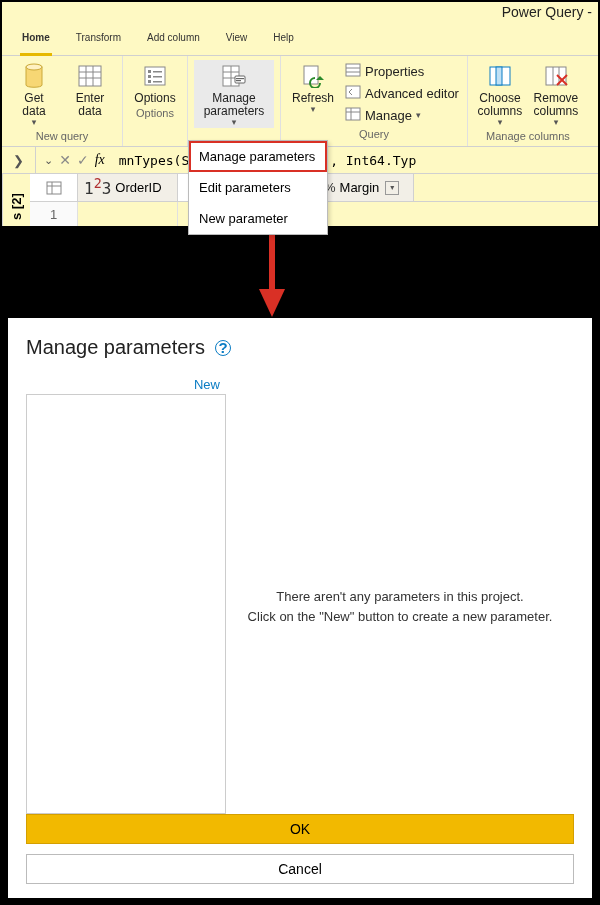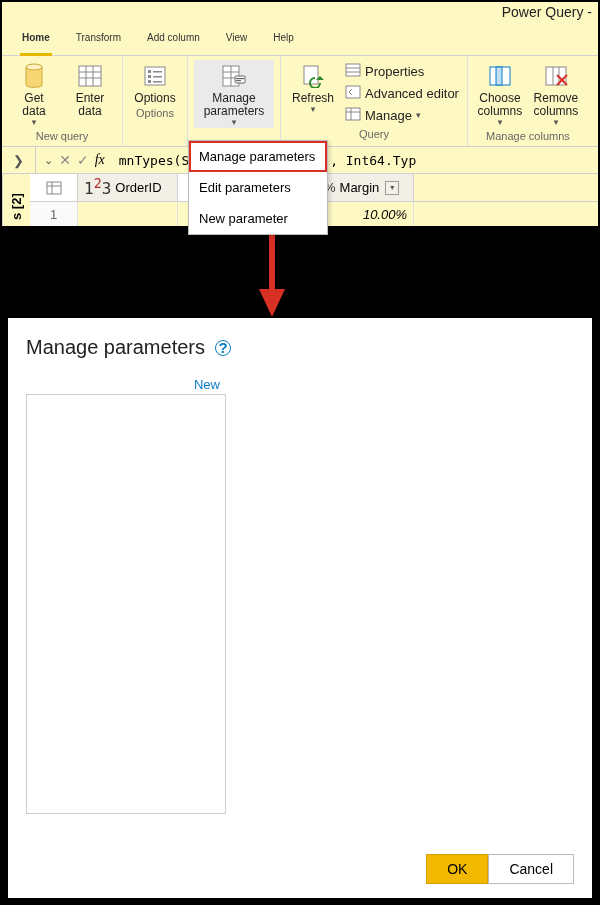--- a/index.html
+++ b/index.html
@@ -59,21 +59,21 @@
     .arrow { position: absolute; left: 257px; top: 225px; width: 30px; height: 92px; z-index: 5; }
 
     
     .dialog { position: absolute; left: 6px; top: 316px; width: 588px; height: 584px; background: #fff; border: 2px solid #000; padding: 18px 18px 14px 18px; display: flex; flex-direction: column; }
     .dlg-title { font-size: 20px; color: #222; display: flex; align-items: center; gap: 10px; }
     .help-circle { color: #0a7cc4; font-size: 15px; border: 1px solid #0a7cc4; border-radius: 50%; width: 16px; height: 16px; display: inline-flex; align-items: center; justify-content: center; font-weight: 600; }
     .new-link { color: #0a7cc4; font-size: 13px; text-align: right; cursor: pointer; margin-top: 18px; width: 200px; padding-right: 6px; }
     .param-list { width: 200px; height: 420px; border: 1px solid #ccc; margin-top: 2px; }
     .dlg-body { display: flex; }
     .empty-msg { flex: 1; display: flex; flex-direction: column; align-items: center; justify-content: center; font-size: 13px; color: #333; text-align: center; line-height: 1.5; margin-top: 40px; }
-    .dlg-buttons { display: flex; justify-content: flex-end; margin-top: auto; }
+    .dlg-buttons { display: flex; justify-content: flex-end; gap: 10px; margin-top: auto; flex-direction: column; }
     .btn { font-size: 14px; padding: 6px 20px; border: 1px solid #bbb; background: #fff; cursor: pointer; }
     .btn.primary { background: #f2b900; border-color: #d49f00; }
 
     .chev { font-size: 9px; color: #555; }
     .num-type { color: #333; font-family: monospace; font-size: 16px; }
     .num-type sup { color: #b03030; }
     .pct-type { color: #333; font-size: 13px; }
     .dd-caret { width:14px; height:14px; border:1px solid #999; display:inline-flex; align-items:center; justify-content:center; font-size:8px; color:#555; margin-left:2px; }
     .link-blue { color: #0a7cc4; }
   </style>
@@ -272,21 +272,20 @@
         <div class="hcell col2">
           <span class="pct-type">%</span>
           <span>Margin</span>
           <span class="dd-caret">▾</span>
         </div>
       </div>
       <div class="grid-row">
         <div class="dcell first">1</div>
         <div class="dcell col1"></div>
         <div class="dcell gap"></div>
-        <div class="dcell col2">10.00%</div>
       </div>
     </div>
   </div>
 </div>
 
 <div class="dropdown">
   <div class="dropdown-item hl">Manage parameters</div>
   <div class="dropdown-item">Edit parameters</div>
   <div class="dropdown-item">New parameter</div>
 </div>
@@ -299,18 +298,22 @@
 <div class="dialog">
   <div class="dlg-title">
     <span>Manage parameters</span>
     <span class="help-circle">?</span>
   </div>
   <div class="dlg-body">
     <div>
       <div class="new-link link-blue">New</div>
       <div class="param-list"></div>
     </div>
+    <div class="empty-msg">
+      <div>There aren't any parameters in this project.</div>
+      <div>Click on the "New" button to create a new parameter.</div>
+    </div>
   </div>
   <div class="dlg-buttons">
     <button class="btn primary">OK</button>
     <button class="btn">Cancel</button>
   </div>
 </div>
 
 </body></html>

